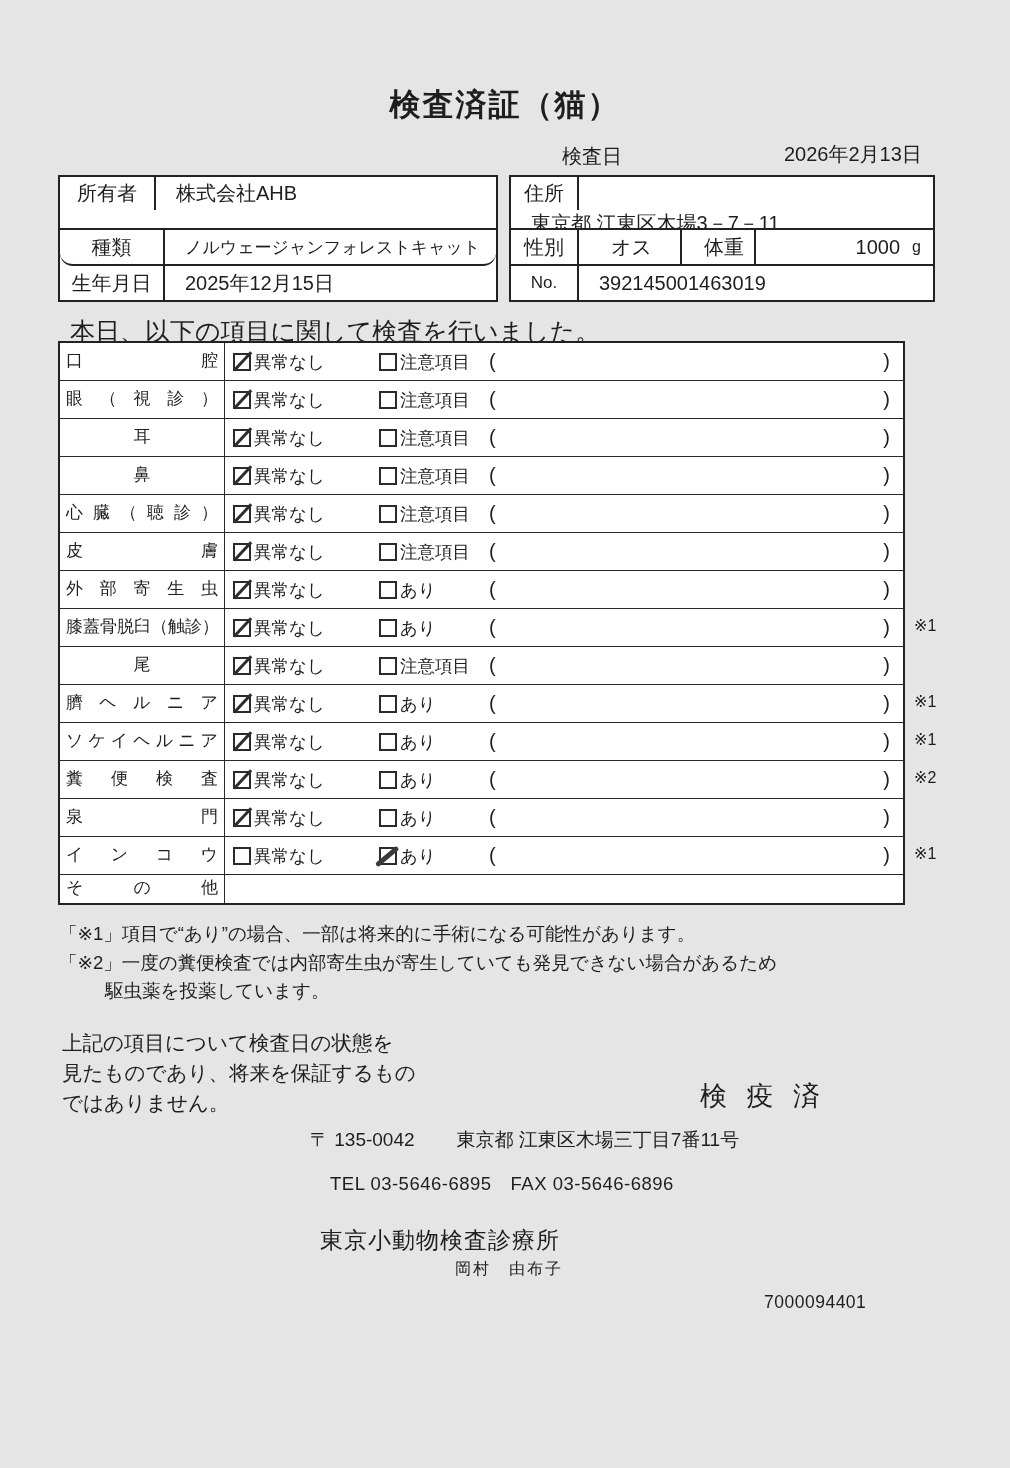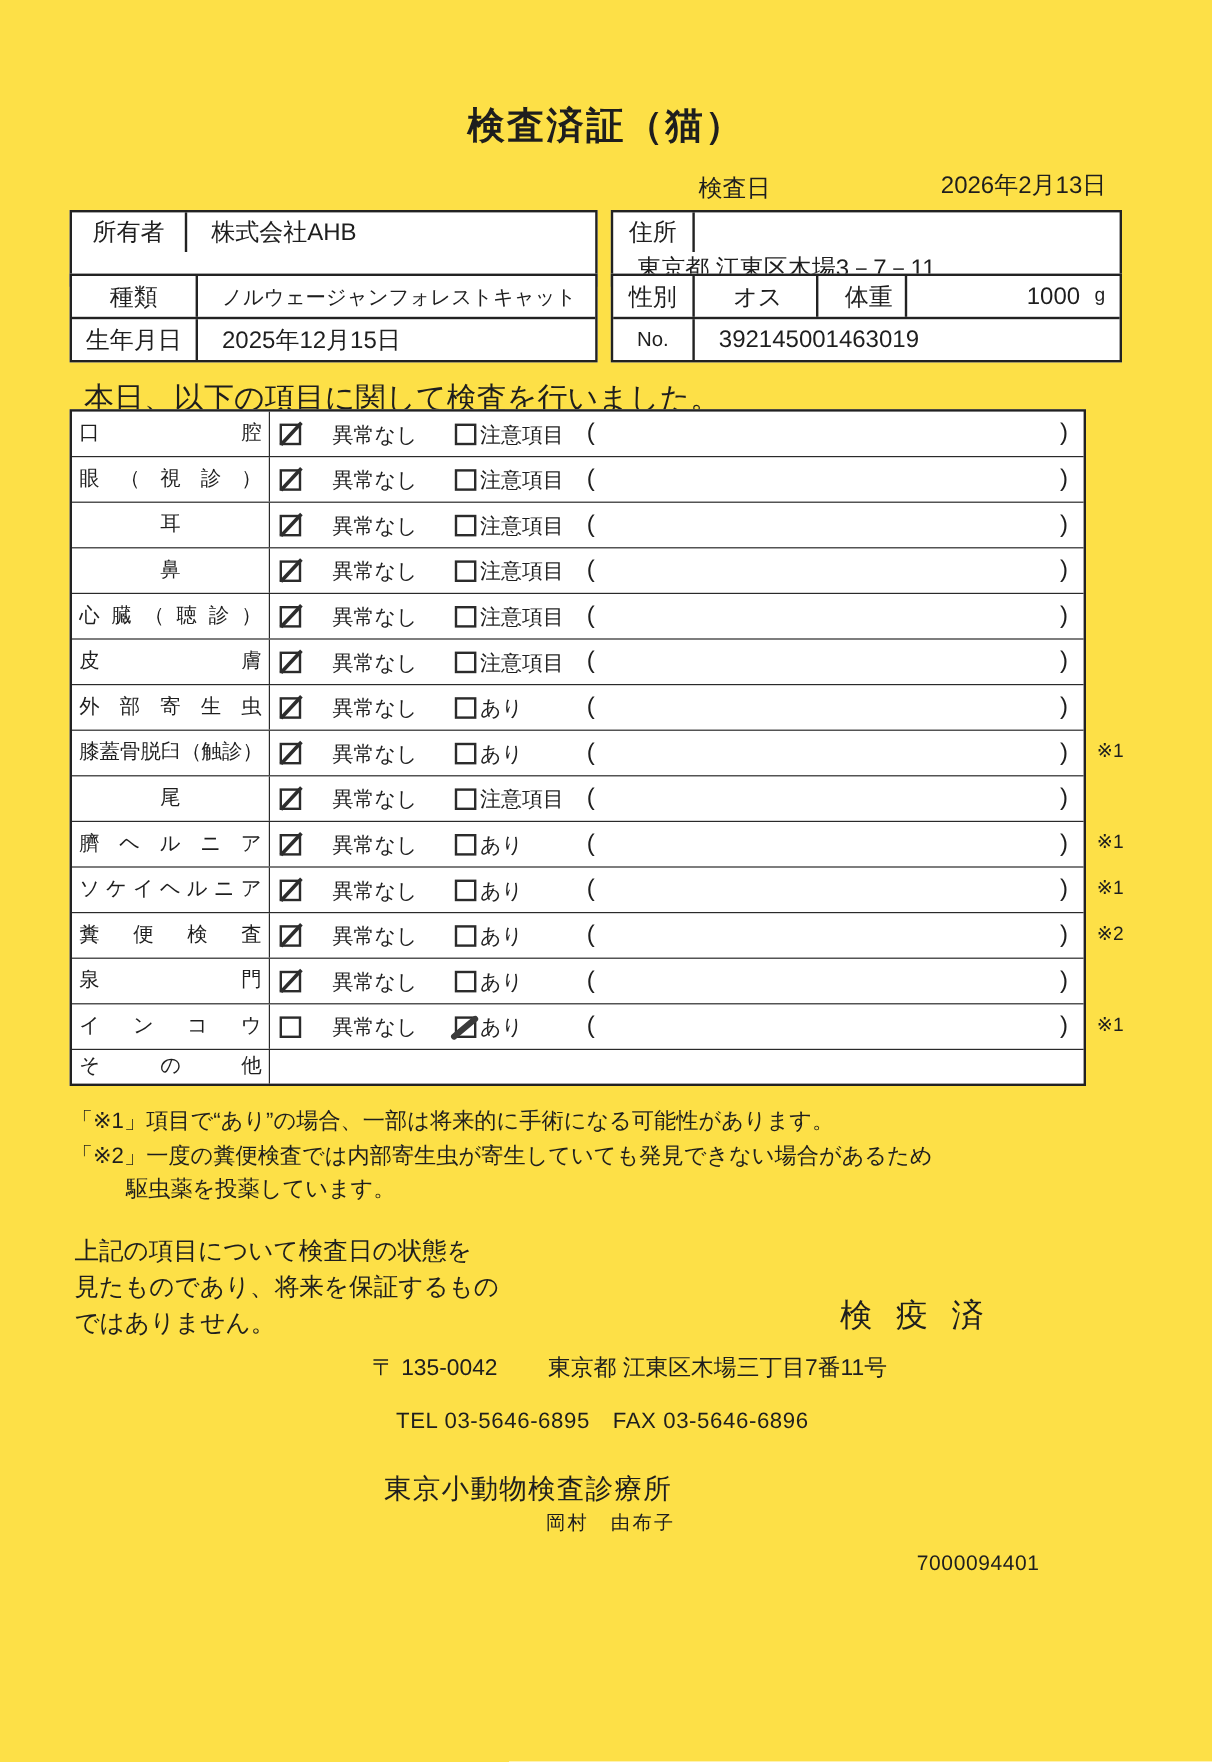--- a/index.html
+++ b/index.html
@@ -1,23 +1,23 @@
 <!DOCTYPE html>
 <html><head>
 <meta charset="utf-8">
 <style>
   html,body { margin:0; padding:0; background:#ffffff; }
   .page {
-    position:relative; width:1010px; height:1468px; background:#fde047;
+    position:relative; width:1010px; height:1468px; background:#e5e5e5;
     font-family:"Liberation Sans","DejaVu Sans",sans-serif; color:#1e1e1e;
     overflow:hidden;
   }
   .abs { position:absolute; }
   .doc-title { top:84px; left:0; width:100%; text-align:center; font-size:31px; font-weight:600; letter-spacing:2px; }
-  .exam-date-label { top:143px; left:562px; font-size:20px;margin-left:20px; }
+  .exam-date-label { top:143px; left:562px; font-size:20px; }
   .exam-date-value { top:141px; left:784px; font-size:20px; }
 
   .infobox-row { display:flex; gap:11px; }
   .box { border:2px solid #222; box-sizing:border-box; background:#fff; }
   .owner-tables { top:175px; left:58px; }
   .pet-tables { top:228px; left:58px; }
   .cell { box-sizing:border-box; display:flex; align-items:center; font-size:20px; }
   .lbl { justify-content:center; }
   .val { padding-left:20px;text-align:center; }
   .bR { border-right:2px solid #222; }
@@ -29,21 +29,21 @@
 
   .exam-block { top:341px; left:58px; width:950px; }
   .exam-table { width:847px; border:2px solid #222; box-sizing:border-box; background:#fff; }
   .exam-row-inner { display:flex; height:38px; box-sizing:border-box; border-bottom:1.5px solid #2a2a2a; }
   .exam-row-inner.last { height:28px; border-bottom:none; }
   .item-cell { width:165px; box-sizing:border-box; border-right:1.5px solid #2a2a2a;
     font-size:17px; line-height:36px; padding:0 6px; overflow:hidden; white-space:nowrap; }
   .exam-row-inner.last .item-cell { line-height:26px; }
   .align-justify { text-align:justify; text-align-last:justify; }
   .align-center { text-align:center; text-align-last:center; }
-  .result-cell { flex:1; position:relative; display:flex; align-items:center; font-size:17.5px;text-align:center; }
+  .result-cell { flex:1; position:relative; display:flex; align-items:center; font-size:17.5px; }
   .cb { width:14px; height:14px; border:2px solid #2b2b2b; margin-left:8px; position:relative; flex:none; }
   .cb.checked::after { content:""; position:absolute; width:25px; height:2.6px; background:#2d2d2d;
     left:-5px; top:5px; transform:rotate(-47deg); }
   .cb.checked.hand::after { width:28px; height:4.5px; left:-8px; top:5px; transform:rotate(-40deg);
     border-radius:3px; background:#3a3a3a; }
   .opt-label { margin-left:3px; }
   .opt1 { width:117px; }
   .paren { position:absolute; font-size:20px; font-weight:300; }
   .paren-open { left:264px; }
   .paren-close { right:13px; }
@@ -76,21 +76,21 @@
       <div class="cell val h37" style="flex:1;">株式会社AHB</div>
     </div>
     <div class="box" style="width:426px; display:flex;flex-direction:column;">
       <div class="cell lbl bR h37" style="width:68px;">住所</div>
       <div class="cell val h37" style="flex:1;">東京都 江東区木場3－7－11</div>
     </div>
   </div>
 
   <div class="abs pet-tables infobox-row">
     <div class="box" style="width:440px;">
-      <div style="display:flex;" class="bB">
+      <div style="display:flex;border-radius:13px;" class="bB">
         <div class="cell lbl bR h38" style="width:105px;">種類</div>
         <div class="cell val h38" style="flex:1; font-size:17px;">ノルウェージャンフォレストキャット</div>
       </div>
       <div style="display:flex;">
         <div class="cell lbl bR h38" style="width:105px;">生年月日</div>
         <div class="cell val h38" style="flex:1;">2025年12月15日</div>
       </div>
     </div>
     <div class="box" style="width:426px;">
       <div style="display:flex;gap:12px;" class="bB">

